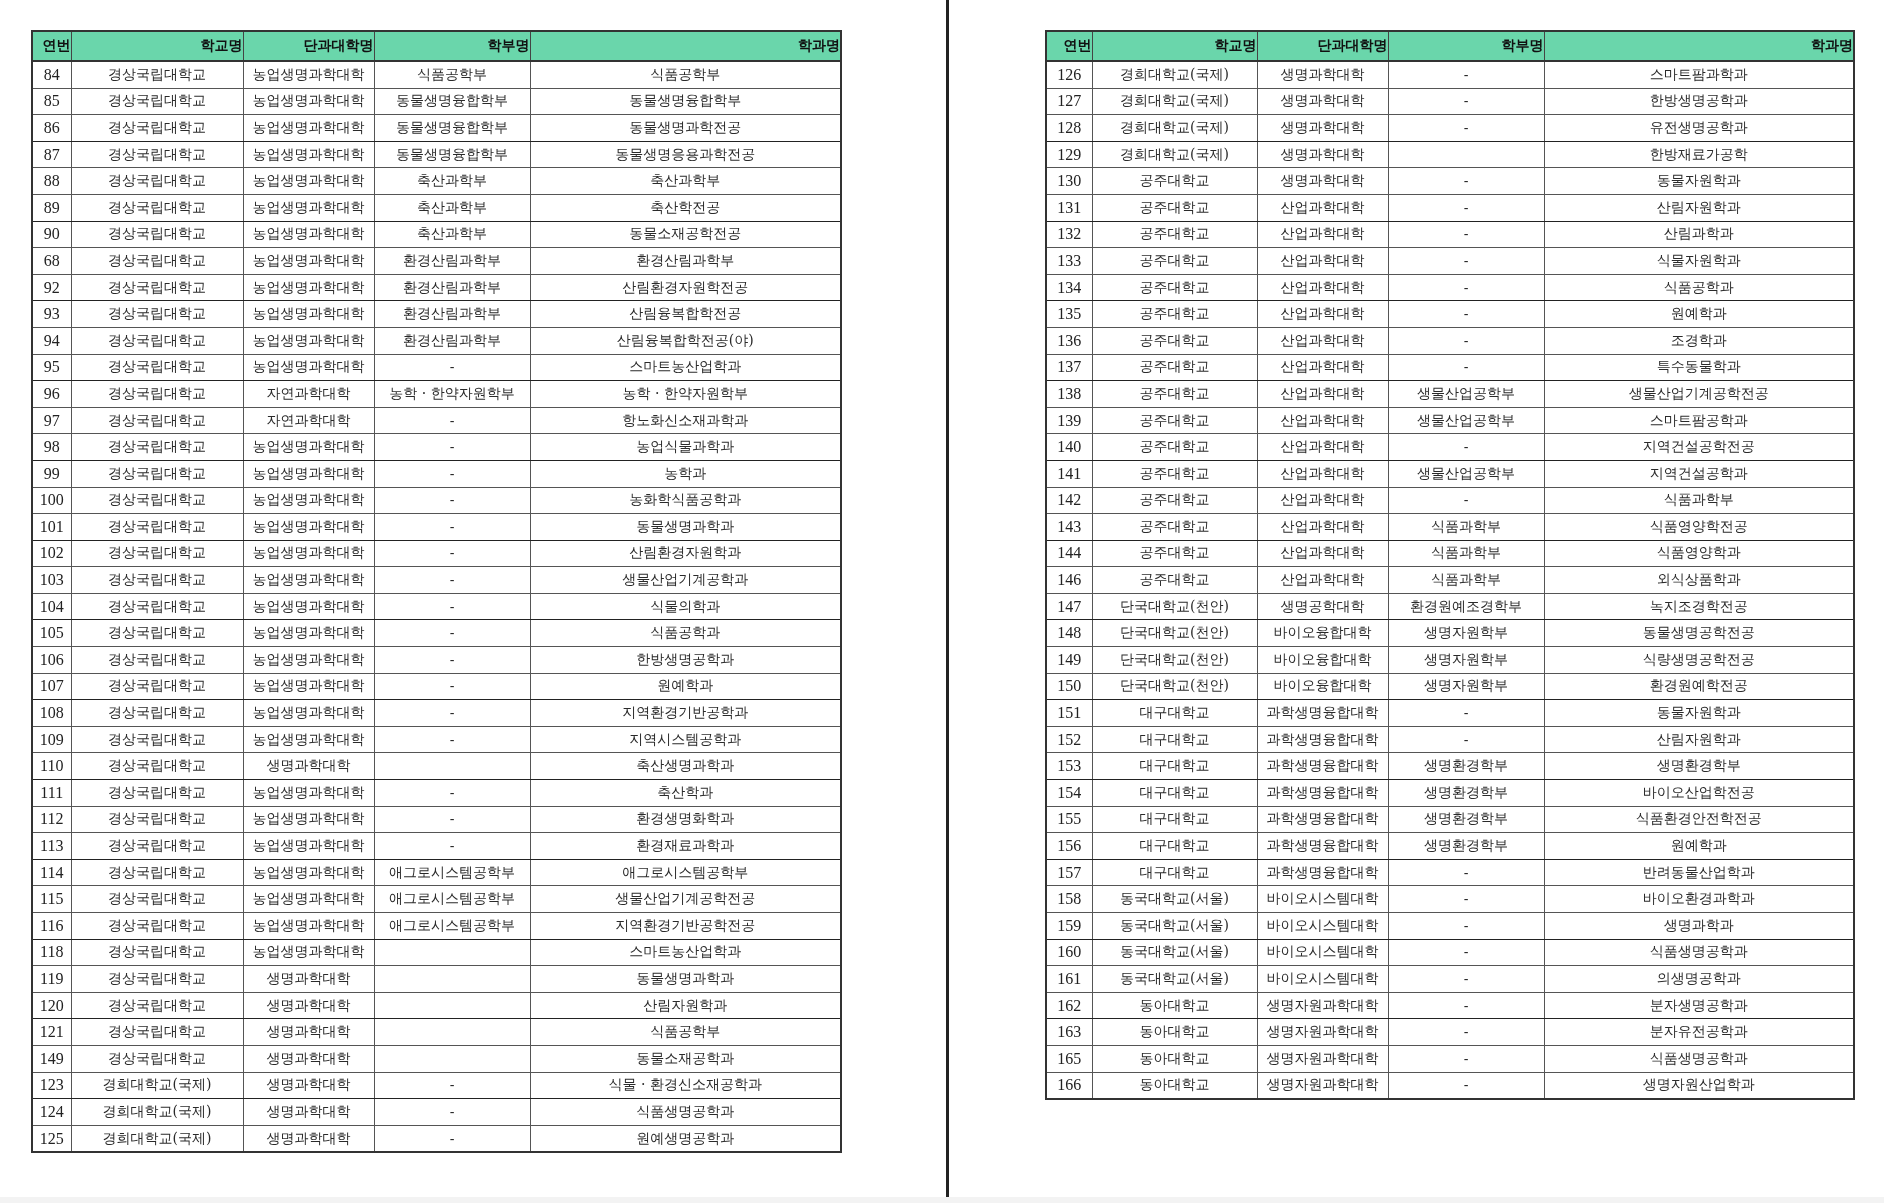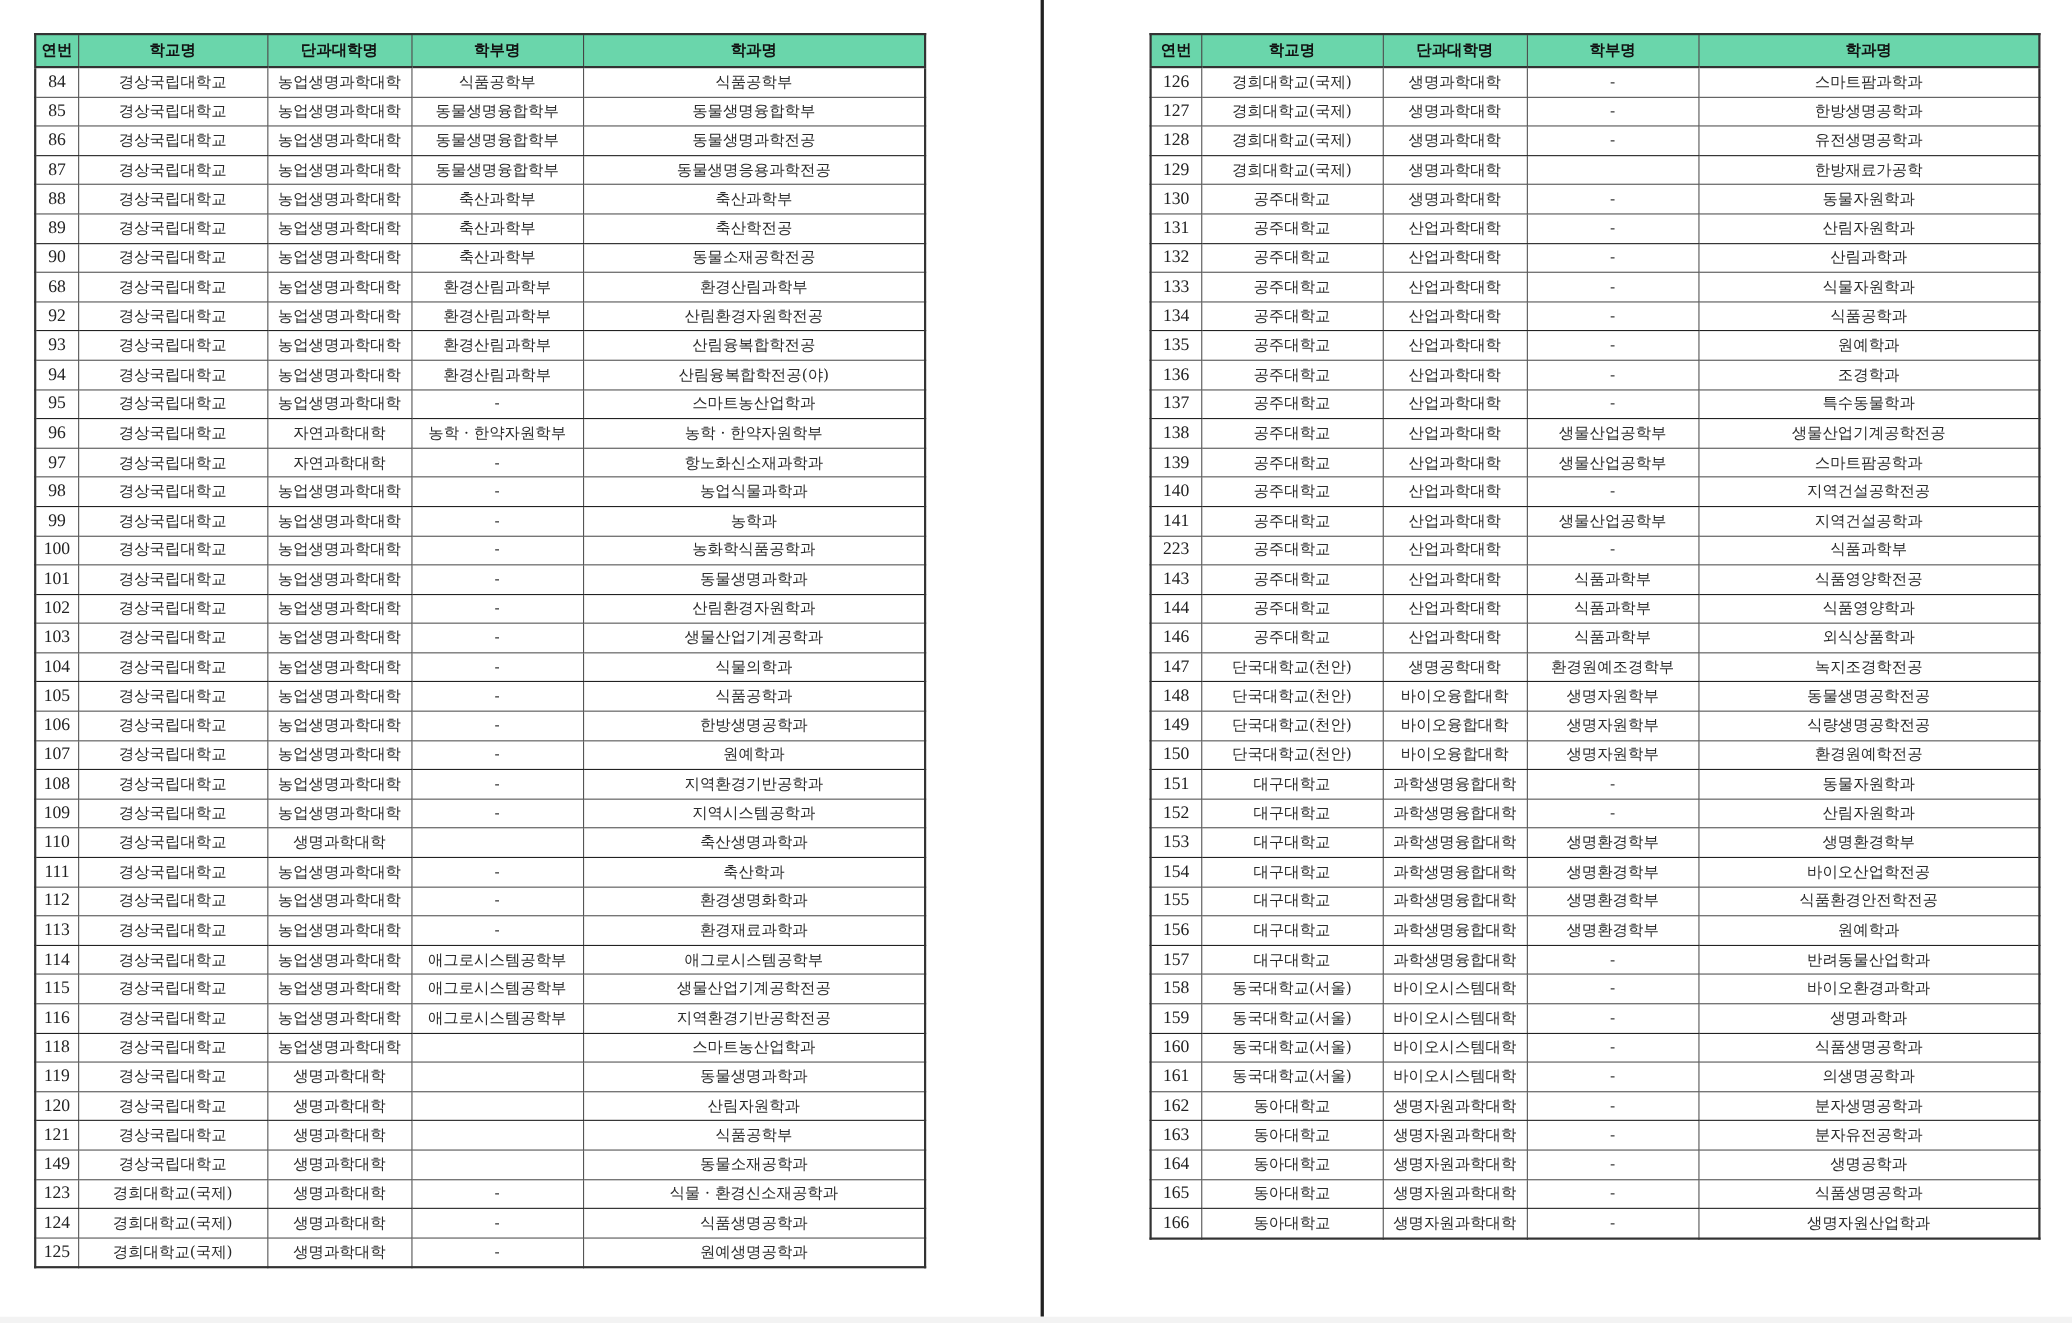--- a/index.html
+++ b/index.html
@@ -25,21 +25,21 @@
   table.dept-table th {
     background:#6ad6ab;
     height:28px;
     font-family:"DejaVu Sans", "Liberation Sans", sans-serif;
     font-weight:bold;
     font-size:14px;
     color:#111;
     border:1px solid #444;
     border-bottom:2px solid #333;
     padding:0;
-    text-align:center;
+    text-align:right;
   }
   table.dept-table td {
     height:25.6px;
     border:1px solid #555;
     font-size:14px;
     text-align:center;
     padding:0;
     white-space:nowrap;
     overflow:hidden;
     color:#2a2a2a;
@@ -485,21 +485,21 @@
         <td>지역건설공학전공</td>
       </tr>
       <tr>
         <td class="c-no">141</td>
         <td>공주대학교</td>
         <td>산업과학대학</td>
         <td>생물산업공학부</td>
         <td>지역건설공학과</td>
       </tr>
       <tr>
-        <td class="c-no">223</td>
+        <td class="c-no">142</td>
         <td>공주대학교</td>
         <td>산업과학대학</td>
         <td>-</td>
         <td>식품과학부</td>
       </tr>
       <tr>
         <td class="c-no">143</td>
         <td>공주대학교</td>
         <td>산업과학대학</td>
         <td>식품과학부</td>
@@ -632,27 +632,20 @@
         <td>분자생명공학과</td>
       </tr>
       <tr>
         <td class="c-no">163</td>
         <td>동아대학교</td>
         <td>생명자원과학대학</td>
         <td>-</td>
         <td>분자유전공학과</td>
       </tr>
       <tr>
-        <td class="c-no">164</td>
-        <td>동아대학교</td>
-        <td>생명자원과학대학</td>
-        <td>-</td>
-        <td>생명공학과</td>
-      </tr>
-      <tr>
         <td class="c-no">165</td>
         <td>동아대학교</td>
         <td>생명자원과학대학</td>
         <td>-</td>
         <td>식품생명공학과</td>
       </tr>
       <tr>
         <td class="c-no">166</td>
         <td>동아대학교</td>
         <td>생명자원과학대학</td>

